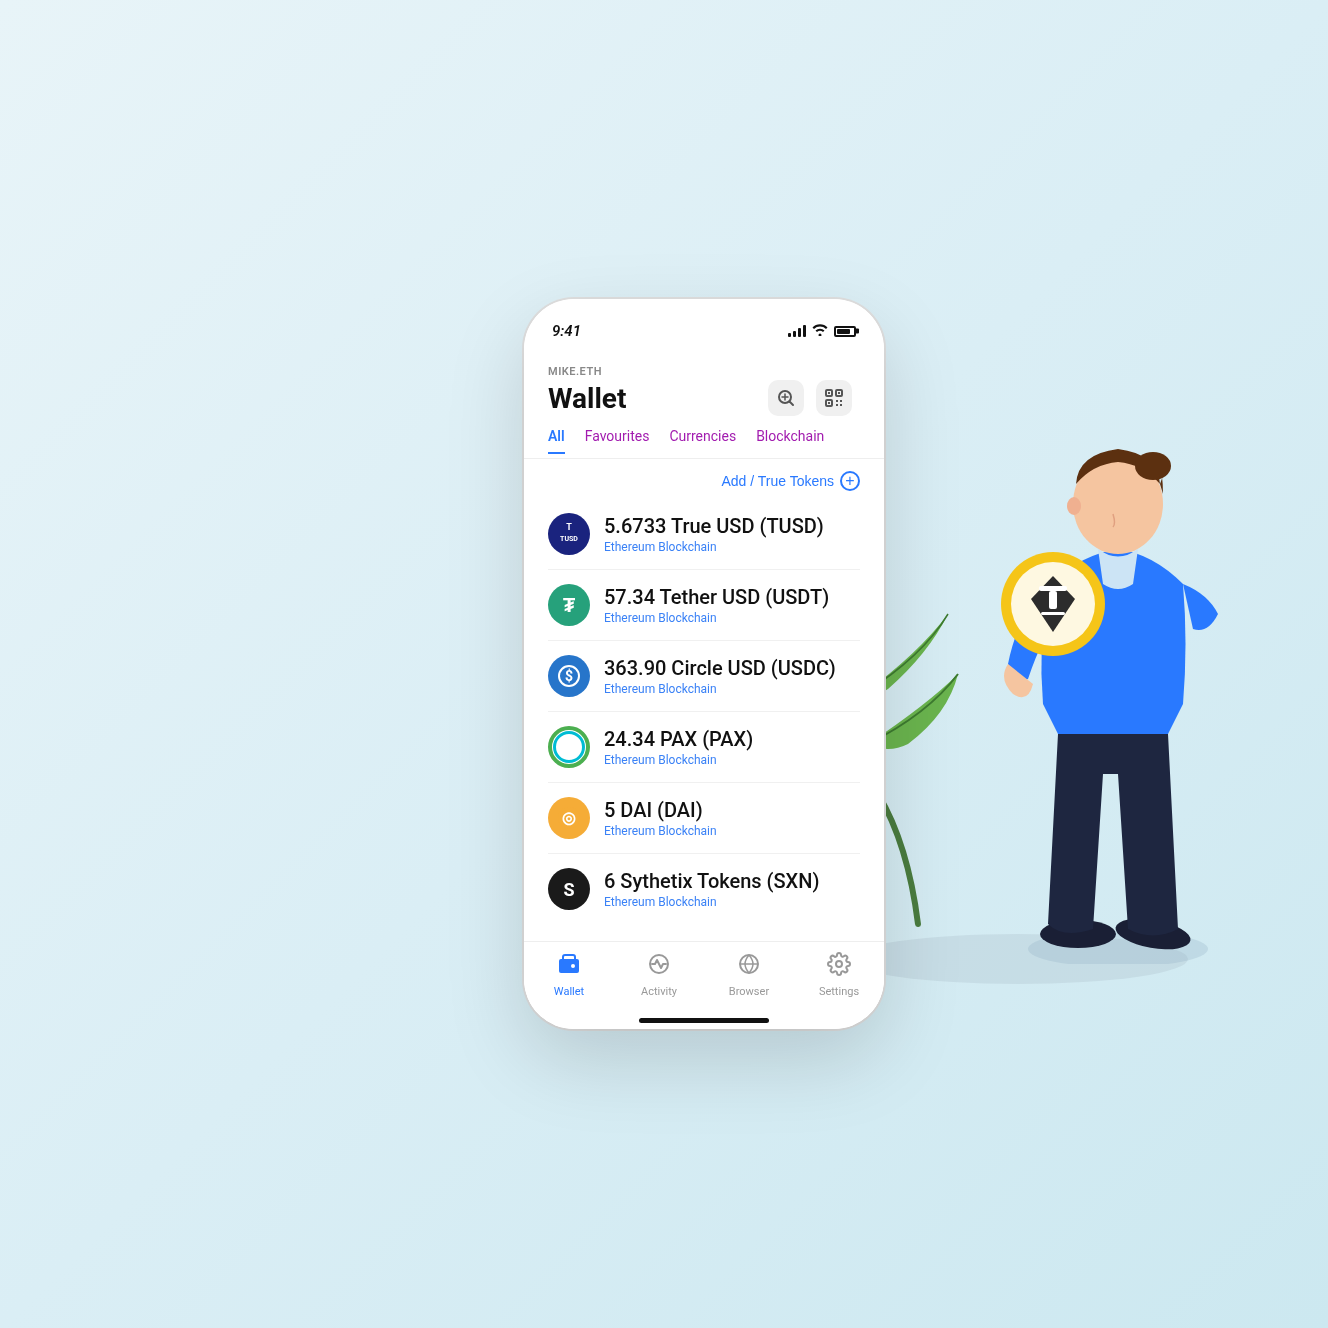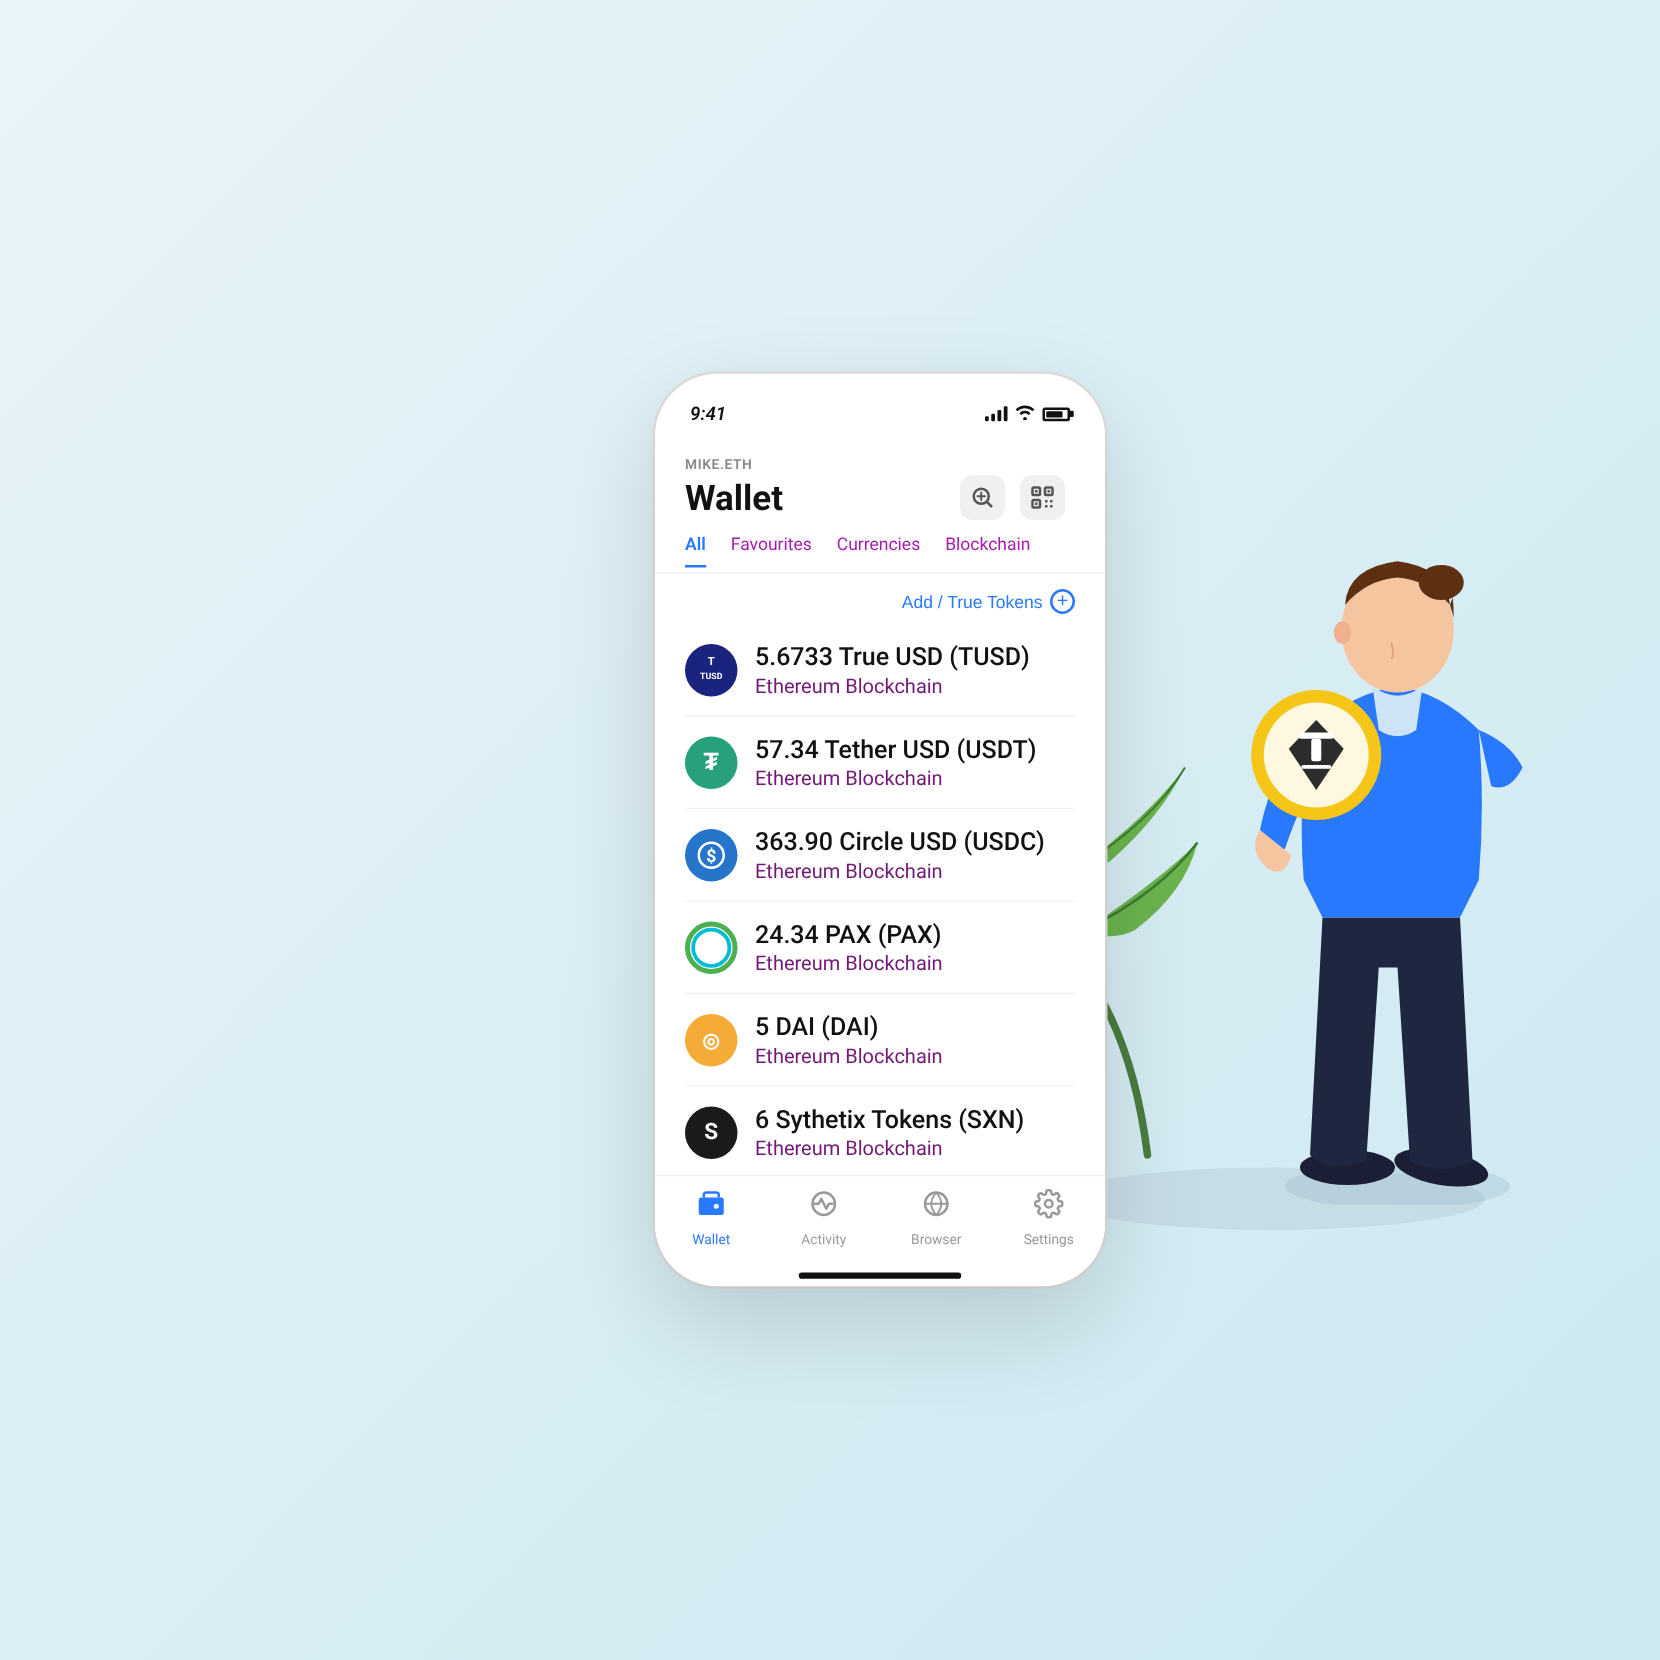--- a/index.html
+++ b/index.html
@@ -267,22 +267,22 @@
       flex: 1;
     }
 
     .token-name {
       font-size: 20px;
       font-weight: 500;
       color: #111;
     }
 
     .token-network {
-      font-size: 16px;
-      color: #701a75;
+      font-size: 12px;
+      color: #3b82f6;
       margin-top: 2px;
     }
 
     
     .icon-tusd {
       background: #1a237e;
     }
 
     
     .icon-usdt {

